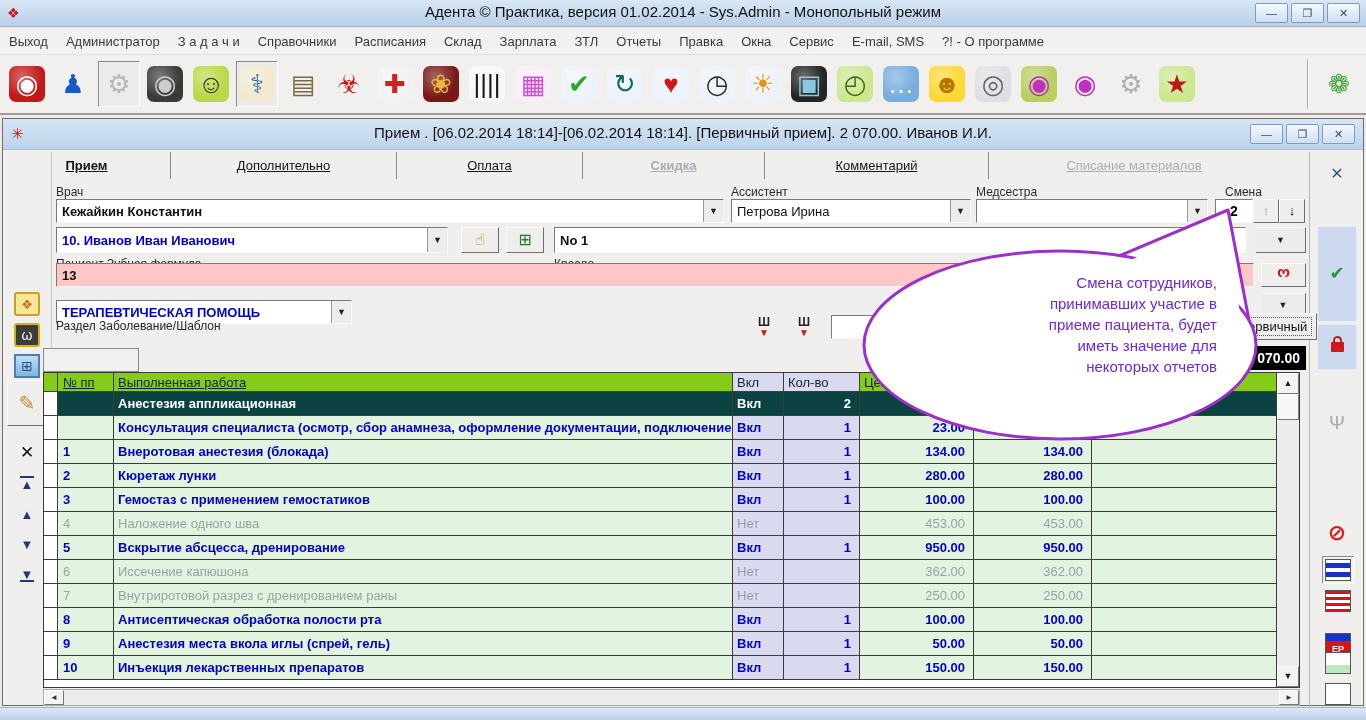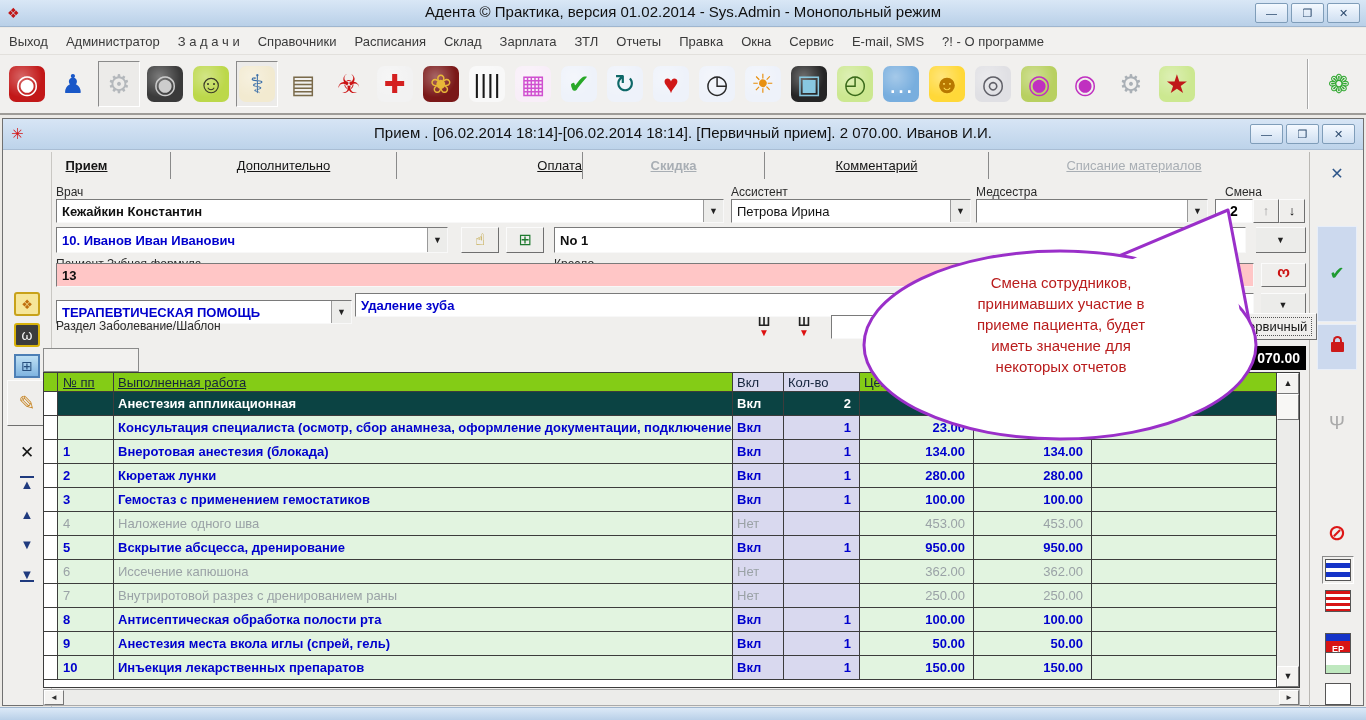--- a/index.html
+++ b/index.html
@@ -39,21 +39,21 @@
   #inner-title { position:absolute; left:0; right:0; top:5px; text-align:center; font-size:15px; color:#101010; }
   #inner-titlebar .winbtns { right:8px; top:5px; }
 
   
   #tabs { position:absolute; left:0; top:33px; width:1306px; height:27px; display:flex; }
   .tab { height:100%; display:flex; align-items:center; justify-content:center; font-size:13px;
     border-right:1px solid #8a8a8a; color:#151515; }
   .tab span { text-decoration:underline; }
   .tab:nth-child(1){width:168px; font-weight:bold;}
   .tab:nth-child(2){width:226px;}
-  .tab:nth-child(3){width:186px;justify-content:flex-end;}
+  .tab:nth-child(3){width:186px;}
   .tab:nth-child(4){width:182px;font-weight:bold;}
   .tab:nth-child(5){width:224px;}
   .tab:nth-child(6){width:290px; border-right:none;}
   .tab.disabled { color:#a8aeb4; }
 
   
   .sunk { background:#fff; border:1px solid; border-color:#7a7a7a #f8f8f8 #f8f8f8 #7a7a7a; }
   .raised { background:#efeeec; border:1px solid; border-color:#fbfbfb #6f6f6f #6f6f6f #fbfbfb; }
   .lbl { position:absolute; font-size:12px; color:#2a2a2a; }
   .field { position:absolute; font-size:13px; color:#101010; display:flex; align-items:center; }
@@ -170,22 +170,22 @@
     border:1px solid #aaa; display:flex; justify-content:space-between; }
   .hbtn { width:20px; height:15px; background:#f4f3f1; border:1px solid; border-color:#fff #777 #777 #fff;
     font-size:8px; color:#333; text-align:center; line-height:14px; }
 
   
   #bottom-strip { position:absolute; left:0; top:707px; width:1366px; height:13px;
     background:linear-gradient(#dce9f7,#b9d0e8); border-top:1px solid #9fb6cf; }
 
   
   #bubble-svg { position:absolute; left:0; top:0; width:1366px; height:720px; pointer-events:none; z-index:40; }
-  #bubble-text { position:absolute; left:905px; top:272px; width:312px; z-index:41; text-align:center;
-    font-size:15px; line-height:21px; color:#b91c1c; white-space:pre-line; }
+  #bubble-text { position:absolute; left:905px; top:272px; width:312px; z-index:41; text-align:right;
+    font-size:15px; line-height:21px; color:#6d28d9; white-space:pre-line; }
 </style>
 </head>
 <body>
 
 <div id="titlebar" data-name="main-titlebar">
   <span id="app-icon" data-name="app-icon">❖</span>
   <div id="main-title" data-name="main-window-title">Адента © Практика, версия 01.02.2014 - Sys.Admin - Монопольный режим</div>
   <div class="winbtns">
     <div class="winbtn" data-name="minimize-button">—</div>
     <div class="winbtn" data-name="restore-button">❐</div>
@@ -418,23 +418,20 @@
 
   <div class="field sunk" id="f-formula" data-name="tooth-formula-field">
     <span class="val boldval">13</span>
   </div>
   <div class="raised" id="btn-tooth" data-name="tooth-button"><span class="tooth-g" data-name="tooth-icon">ω</span></div>
 
   <div class="field sunk" id="f-section" data-name="section-combo">
     <span class="val blue">ТЕРАПЕВТИЧЕСКАЯ  ПОМОЩЬ</span>
     <span class="combo-arrow" data-name="chevron-down-icon">▼</span>
   </div>
-  <div class="field sunk" id="f-disease" data-name="disease-template-field">
-    <span class="val blue">Удаление зуба</span>
-  </div>
   <div id="f-row4dd" data-name="row4-dropdown">
     <span class="combo-arrow raised" style="width:100%;border-left:none;" data-name="chevron-down-icon">▼</span>
   </div>
   <div class="lbl" id="f-section-lbl" data-name="section-label">Раздел  Заболевание/Шаблон</div>
 
   <div class="sh-icon" id="sh1" data-name="insert-template-icon"><span>Ш</span><br><span class="dn">▼</span></div>
   <div class="sh-icon" id="sh2" data-name="insert-template-all-icon"><span>Ш</span><br><span class="dn">▼</span></div>
 
   <div class="field sunk" id="f-small" data-name="duration-field">
       <span class="val"></span>

